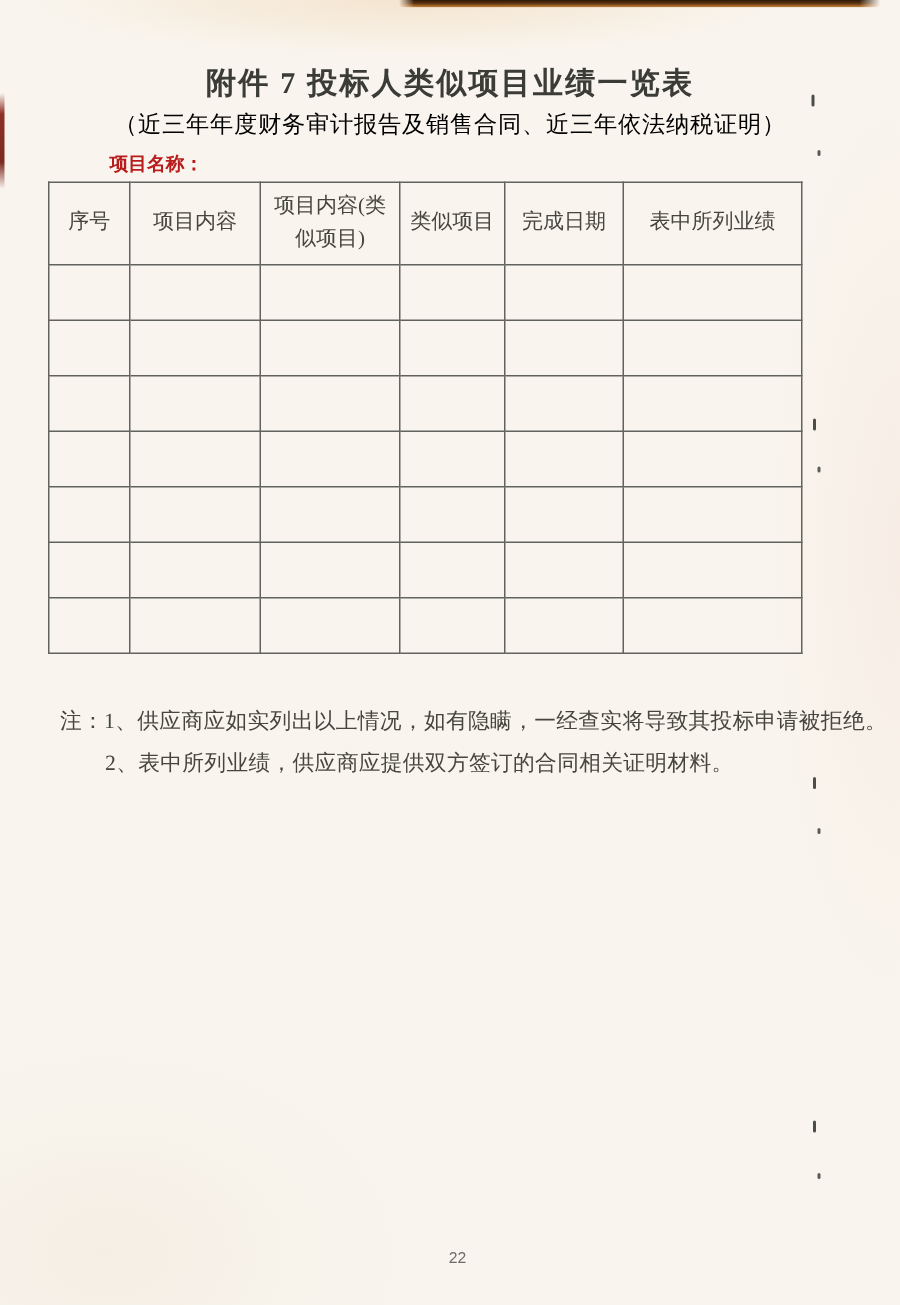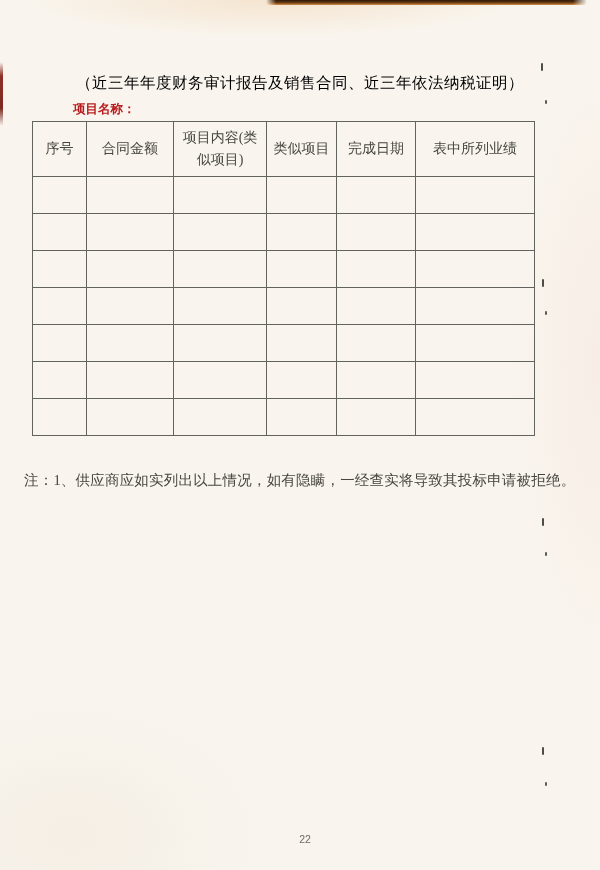--- a/index.html
+++ b/index.html
@@ -73,21 +73,21 @@
     font-weight: normal;
     font-size: 14px;
     color: #46463f;
     overflow: hidden;
   }
   table.perf thead th { height: 54px; line-height: 22px; }
   table.perf tbody td { height: 36px; }
 
   
   .note-line-1 {
-    position: absolute; left: 24px; top: 471px;
+    position: absolute; left: 40px; top: 471px;
     font-size: 14.5px; letter-spacing: 0.2px;
     color: #46463f; white-space: nowrap;
   }
   .note-line-2 {
     position: absolute; left: 70px; top: 499px;
     font-size: 14.5px; letter-spacing: 0.2px;
     color: #46463f; white-space: nowrap;
   }
 
   
@@ -108,36 +108,37 @@
   <div class="scan-sliver-left"></div>
   <div class="tick tall" style="left:541px; top:63px;"></div>
   <div class="tick short" style="left:545px; top:100px;"></div>
   <div class="tick tall" style="left:542px; top:279px;"></div>
   <div class="tick short" style="left:545px; top:311px;"></div>
   <div class="tick tall" style="left:542px; top:518px;"></div>
   <div class="tick short" style="left:545px; top:552px;"></div>
   <div class="tick tall" style="left:542px; top:747px;"></div>
   <div class="tick short" style="left:545px; top:782px;"></div>
 
+  <div class="doc-title">附件 7 投标人类似项目业绩一览表</div>
   <div class="doc-subtitle">（近三年年度财务审计报告及销售合同、近三年依法纳税证明）</div>
   <div class="project-name-label">项目名称：</div>
 
   <table class="perf">
     <colgroup>
       <col style="width:54px">
         <col style="width:87px">
         <col style="width:93px">
       <col style="width:70px">
         <col style="width:79px">
         <col style="width:119px">
     </colgroup>
     <thead>
       <tr>
         <th>序号</th>
-        <th>合同金额</th>
+        <th>项目内容</th>
         <th>项目内容(类似项目)</th>
         <th>类似项目</th>
         <th>完成日期</th>
         <th>表中所列业绩</th>
       </tr>
     </thead>
     <tbody>
         <tr>
           <td></td>
           <td></td>
@@ -191,16 +192,17 @@
           <td></td>
           <td></td>
           <td></td>
           <td></td>
           <td></td>
         </tr>
       </tbody>
   </table>
 
   <div class="note-line-1">注：1、供应商应如实列出以上情况，如有隐瞒，一经查实将导致其投标申请被拒绝。</div>
+  <div class="note-line-2">2、表中所列业绩，供应商应提供双方签订的合同相关证明材料。</div>
 
   <div class="page-number">22</div>
 
 </div>
 
 </body></html>

